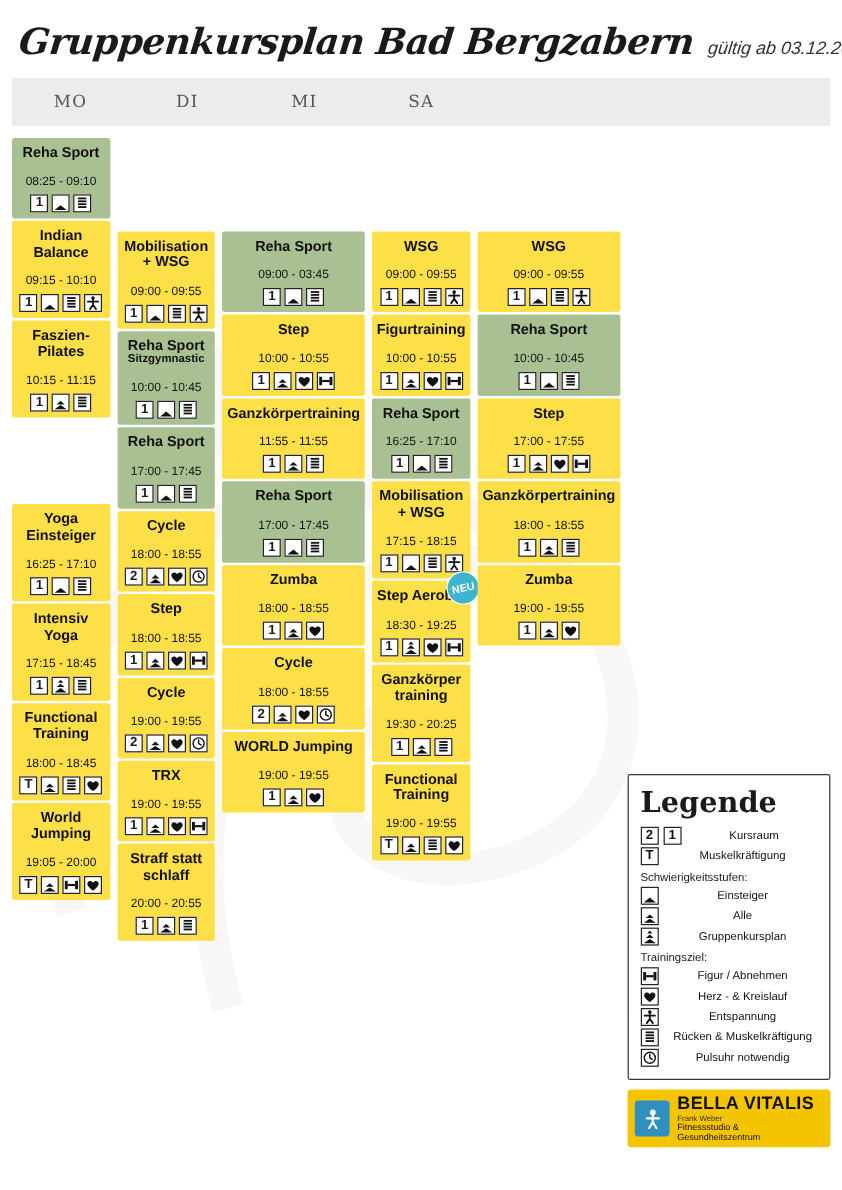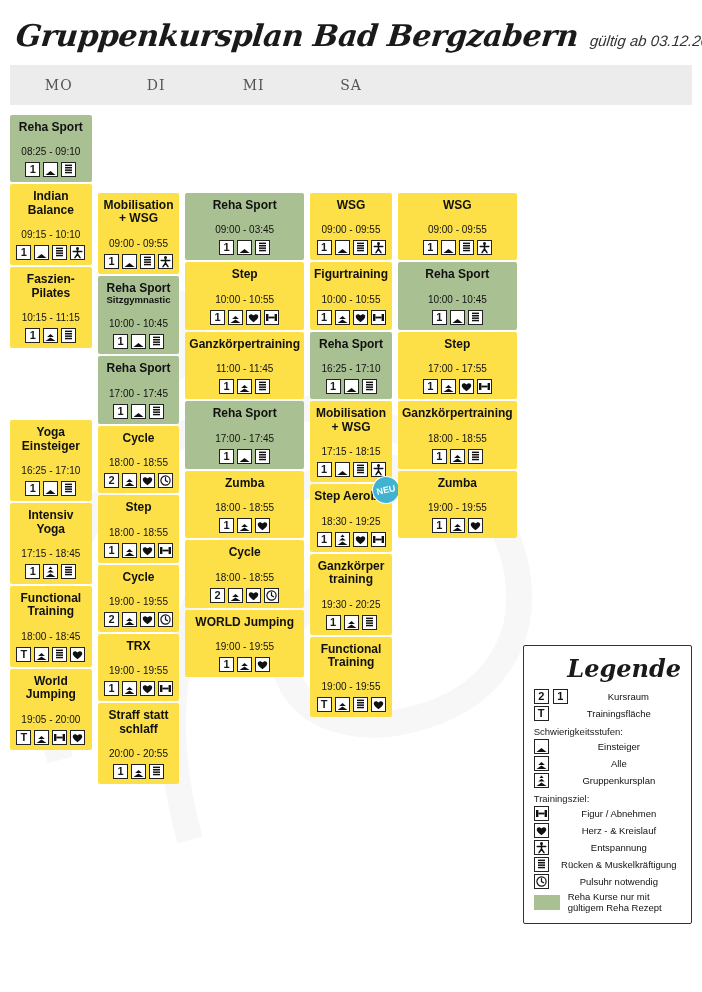--- a/index.html
+++ b/index.html
@@ -102,23 +102,22 @@
   }
   
   .legend {
     border:1px solid #333;
     border-radius:2px;
     background:#fff;
     padding:6px 10px 8px 10px;
   }
   .legend h3 {
     margin:2px 0 6px 0;
-    text-align:right;
+    text-align:left;
     font-family:"DejaVu Serif", serif;
-    font-style:italic;
     font-size:24px;
     font-weight:700;
   }
   .lrow {
     display:flex; align-items:center; gap:8px;
     font-size:9.5px; color:#111; margin:2px 0;
   }
   .lrow .lbl { flex:1; text-align:center; }
   .lrow .lbl.left { text-align:left; }
   .lhead { font-size:9.5px; margin:5px 0 1px 0; }
@@ -558,21 +557,21 @@
             <svg width="13" height="13" viewBox="0 0 13 13">
               <rect x="1" y="3" width="2.4" height="7" fill="#111"></rect>
               <rect x="9.6" y="3" width="2.4" height="7" fill="#111"></rect>
               <rect x="3.4" y="5.6" width="6.2" height="1.8" fill="#111"></rect>
             </svg>
           </span>
         </div>
       </div>
       <div class="card">
         <div class="nm">Ganzkörpertraining</div>
-        <div class="tm">11:00 - 11:45</div>
+        <div class="tm">11:55 - 11:55</div>
         <div class="icons">
           <span class="ic" style="font-weight: bold; font-size: 11px;">1</span>
           <span class="ic">
             <svg width="13" height="13" viewBox="0 0 13 13">
               <polygon points="6.5,5 3.2,8 9.8,8" fill="#111"></polygon>
               <polygon points="6.5,8.6 1.5,12 11.5,12" fill="#111"></polygon>
             </svg>
           </span>
           <span class="ic">
             <svg width="13" height="13" viewBox="0 0 13 13">
@@ -957,21 +956,21 @@
           <div class="licos">
             <span class="ic" style="font-weight: bold; font-size: 11px;">2</span>
             <span class="ic" style="font-weight: bold; font-size: 11px;">1</span>
           </div>
           <div class="lbl">Kursraum</div>
         </div>
         <div class="lrow">
           <div class="licos">
             <span class="ic" style="font-weight: bold; font-size: 11px;">T</span>
           </div>
-          <div class="lbl">Trainingsfläche</div>
+          <div class="lbl">Muskelkräftigung</div>
         </div>
         <div class="lhead">Schwierigkeitsstufen:</div>
         <div class="lrow">
           <div class="licos">
             <span class="ic">
               <svg width="13" height="13" viewBox="0 0 13 13">
                 <polygon points="6.5,8 1.5,12 11.5,12" fill="#111"></polygon>
               </svg>
             </span>
           </div>
@@ -1051,19 +1050,28 @@
           <div class="licos">
             <span class="ic">
               <svg width="13" height="13" viewBox="0 0 13 13">
                 <circle cx="6.5" cy="6.5" r="4.6" fill="none" stroke="#111" stroke-width="1.2"></circle>
                 <path d="M6.5 3.6 L6.5 6.6 L8.6 7.8" stroke="#111" stroke-width="1.2" fill="none" stroke-linecap="round"></path>
               </svg>
             </span>
           </div>
           <div class="lbl">Pulsuhr notwendig</div>
         </div>
-        <div class="lrow">
-          <div class="swatch"></div>
-          <div class="lbl left">Reha Kurse nur mit gültigem Reha Rezept</div>
+      </div>
+      <div class="brand">
+        <div class="logo">
+          <svg width="22" height="22" viewBox="0 0 22 22">
+            <circle cx="11" cy="6" r="2.4" fill="#fff"></circle>
+            <path d="M11 9 L11 14 M11 14 L8 19 M11 14 L14 19 M6 11 L16 11" stroke="#fff" stroke-width="1.8" fill="none" stroke-linecap="round"></path>
+          </svg>
+        </div>
+        <div class="bt">
+          <div class="b1">BELLA VITALIS</div>
+          <div class="b2">Frank Weber</div>
+          <div class="b3">Fitnessstudio &amp; Gesundheitszentrum</div>
         </div>
       </div>
     </div>
   </div>
 
 </body></html>

